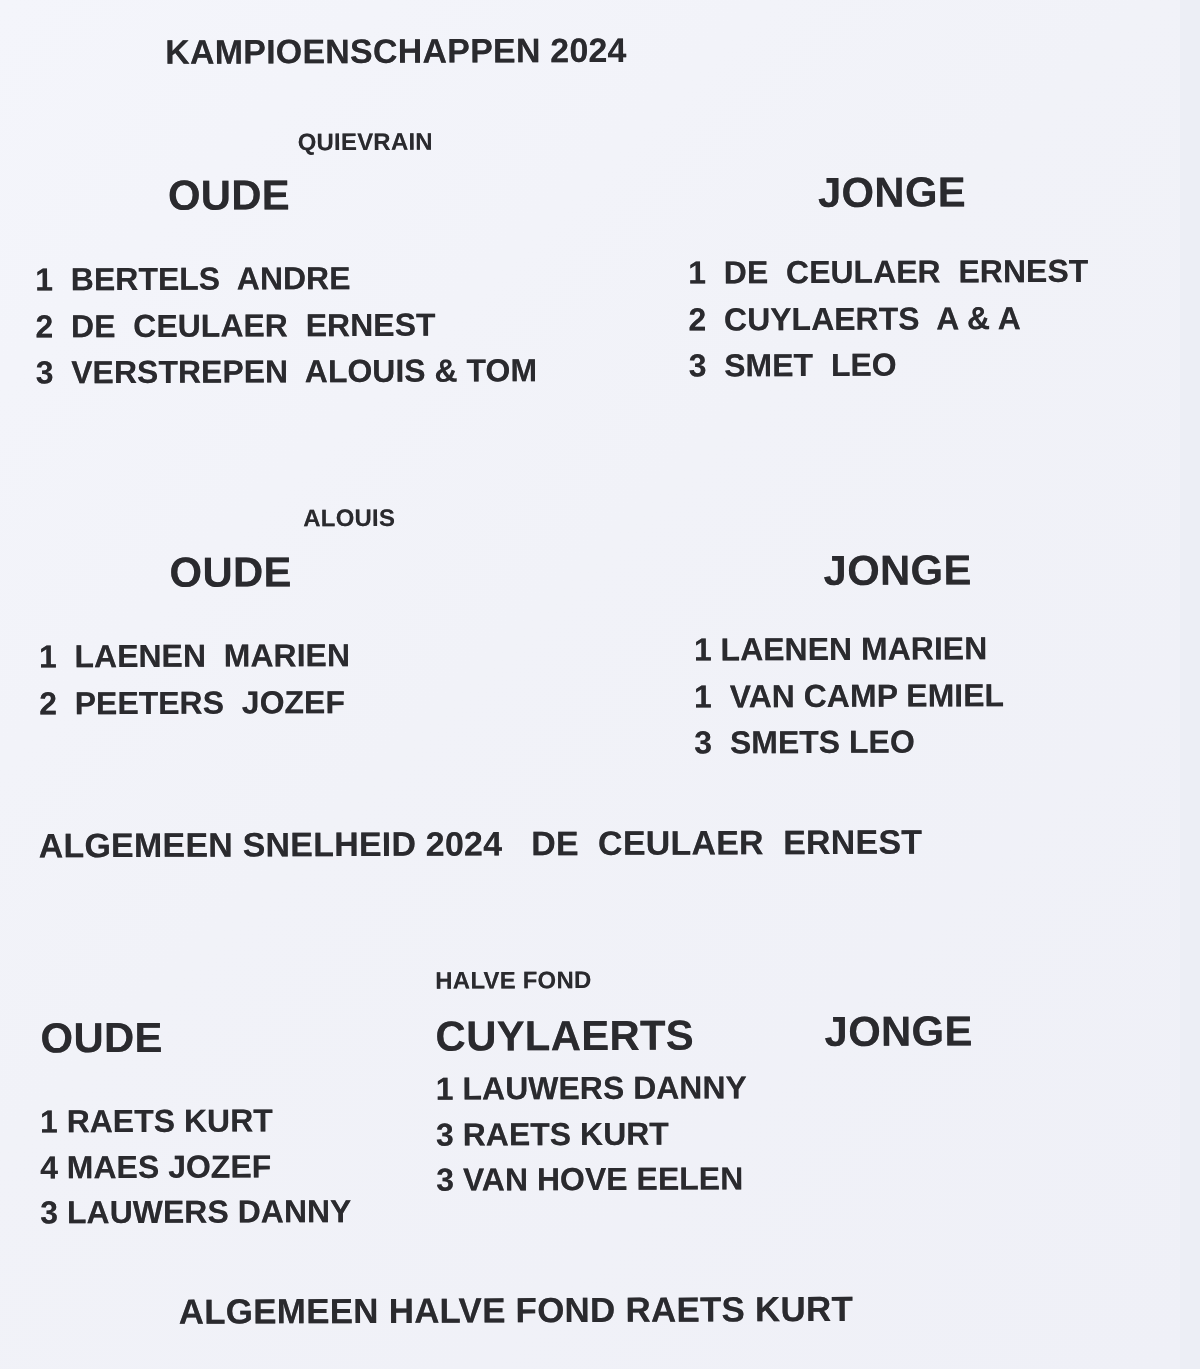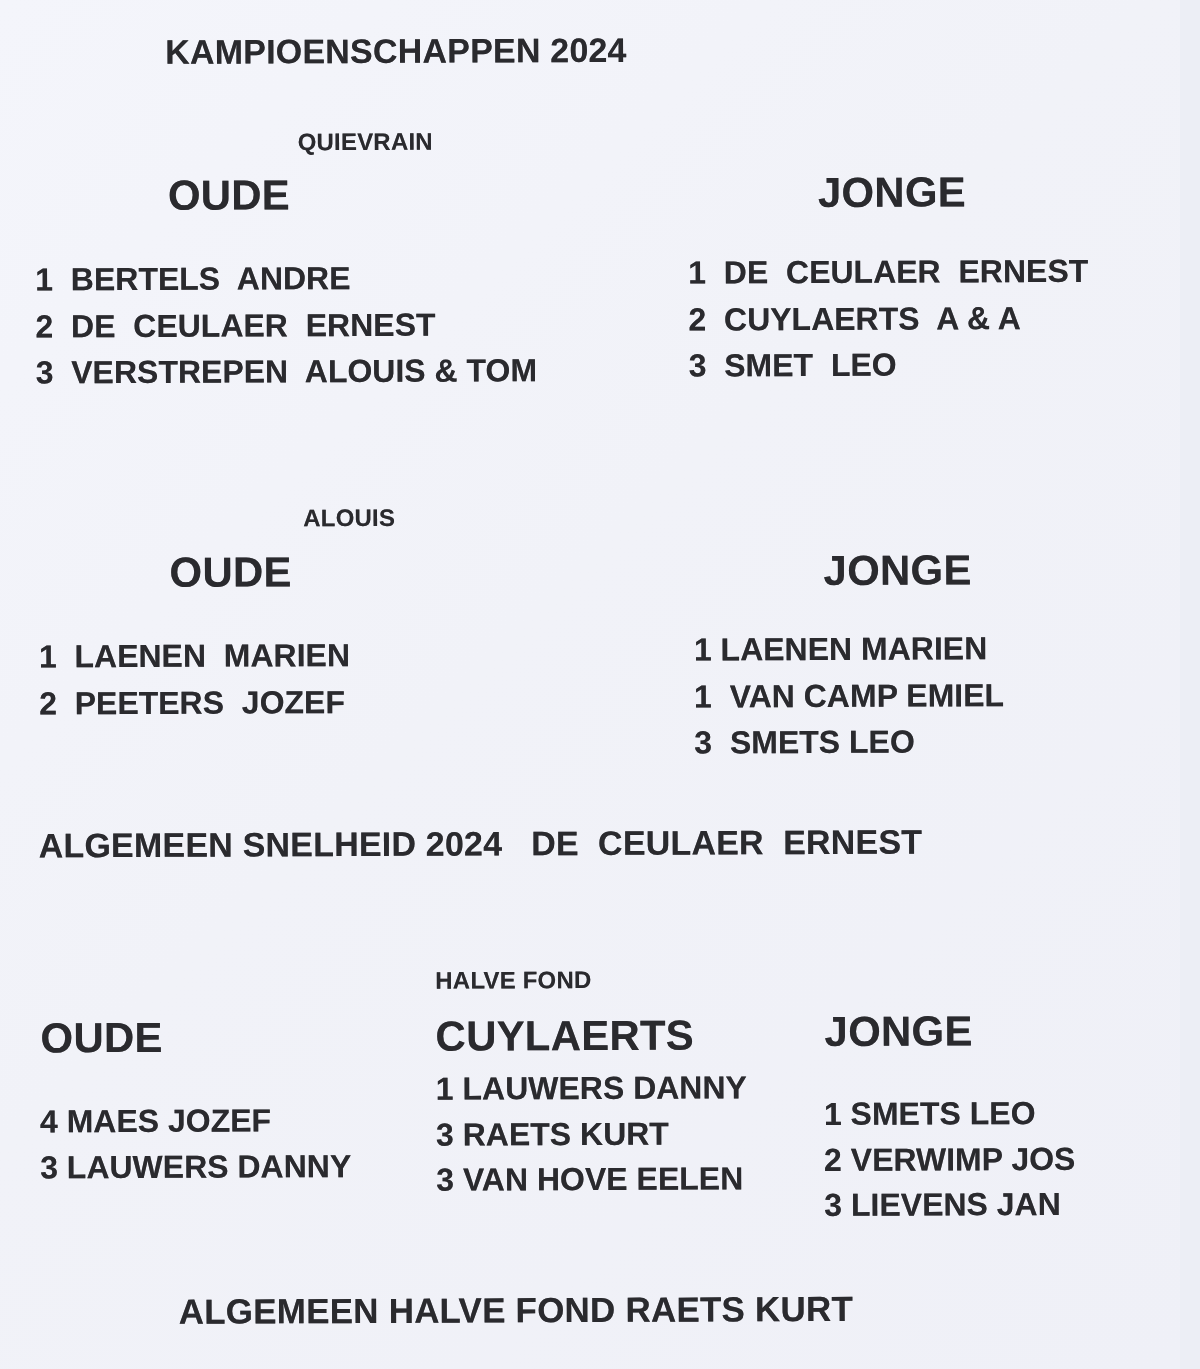--- a/index.html
+++ b/index.html
@@ -77,30 +77,26 @@
     </div>
 
     <div class="t summary" style="left:38px; top:824px">ALGEMEEN SNELHEID 2024   DE  CEULAER  ERNEST</div>
 
     <div class="t sec-title" style="left:434px; top:966px">HALVE FOND</div>
     <div class="t col-header" style="left:39px; top:1012px">OUDE</div>
     <div class="t col-header" style="left:434px; top:1012px">CUYLAERTS</div>
     <div class="t col-header" style="left:823px; top:1009px">JONGE</div>
 
     <div class="list lh45" style="left:38px; top:1097px">
+      <div class="row">1 RAETS KURT</div>
       <div class="row">4 MAES JOZEF</div>
       <div class="row">3 LAUWERS DANNY</div>
     </div>
     <div class="list lh45" style="left:434px; top:1066px">
       <div class="row">1 LAUWERS DANNY</div>
       <div class="row">3 RAETS KURT</div>
       <div class="row">3 VAN HOVE EELEN</div>
     </div>
-    <div class="list lh45" style="left:822px; top:1093px">
-      <div class="row">1 SMETS LEO</div>
-      <div class="row">2 VERWIMP JOS</div>
-      <div class="row">3 LIEVENS JAN</div>
-    </div>
 
     <div class="t summary-2" style="left:176px; top:1290px">ALGEMEEN HALVE FOND RAETS KURT</div>
 
   </div>
 </div>
 
 </body></html>

